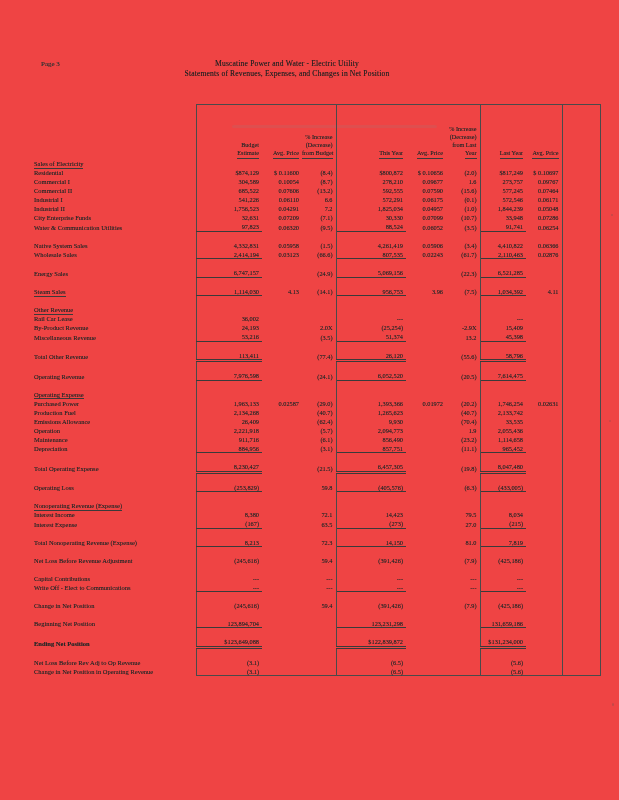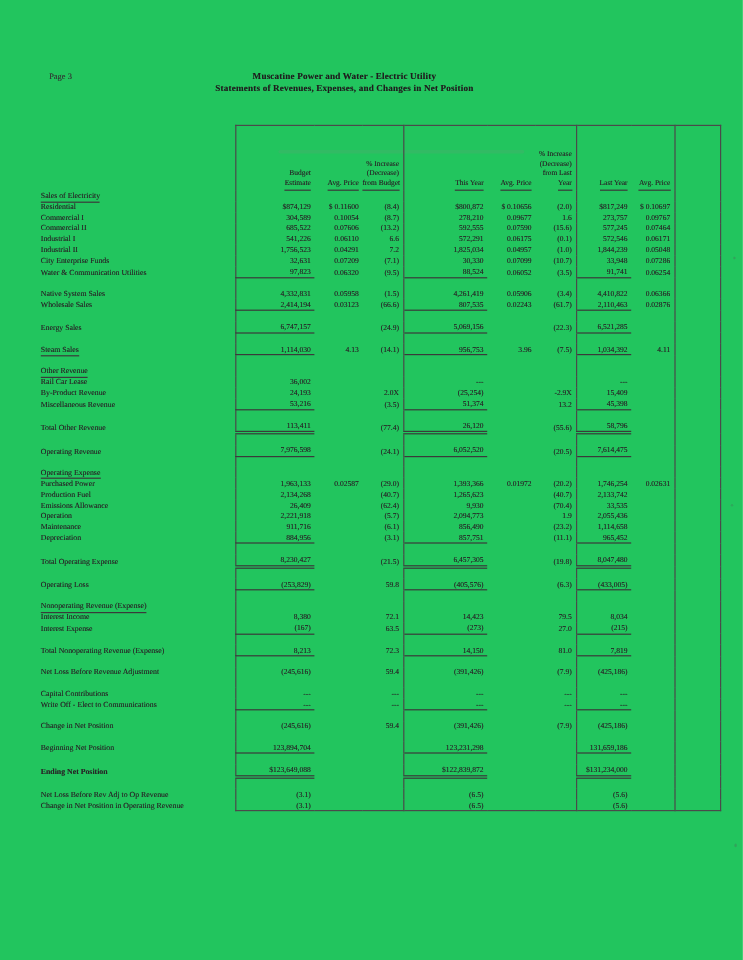--- a/index.html
+++ b/index.html
@@ -1,24 +1,24 @@
 <!DOCTYPE html>
 <html><head>
 <meta charset="utf-8">
 <style>
   html,body{margin:0;padding:0;}
   body{
     width:619px;height:800px;background:#fcfcfb;
     font-family:"Liberation Serif","DejaVu Serif",serif;
     color:#222;
   }
-  .page{position:relative;width:619px;height:800px;overflow:hidden;background:#22c55e;}
+  .page{position:relative;width:619px;height:800px;overflow:hidden;background:#ef4444;}
   .scan{text-shadow:0 0 .5px rgba(50,50,50,.6);}
   .page-label{position:absolute;left:41px;top:60px;font-size:7px;color:#333;}
-  .doc-title{position:absolute;left:0;top:59px;width:574px;text-align:center;font-weight:bold;color:#1d1d1d;}
+  .doc-title{position:absolute;left:0;top:59px;width:574px;text-align:center;font-weight:normal;color:#1d1d1d;}
   .doc-title div{font-size:7.6px;line-height:10px;letter-spacing:.15px;}
   .smudge{position:absolute;left:232px;top:125px;width:205px;height:3px;background:#8a8a8a;opacity:.16;border-radius:2px;}
   .speck{position:absolute;background:#555;border-radius:50%;}
   table.fin{
     position:absolute;left:34px;top:104px;width:566px;
     border-collapse:collapse;table-layout:fixed;
     font-size:6.5px;line-height:1;color:#262626;
   }
   table.fin td{padding:0 3px 0 0;height:9px;vertical-align:bottom;white-space:nowrap;overflow:visible;}
   td.lbl{text-align:left;padding-left:5px;}

